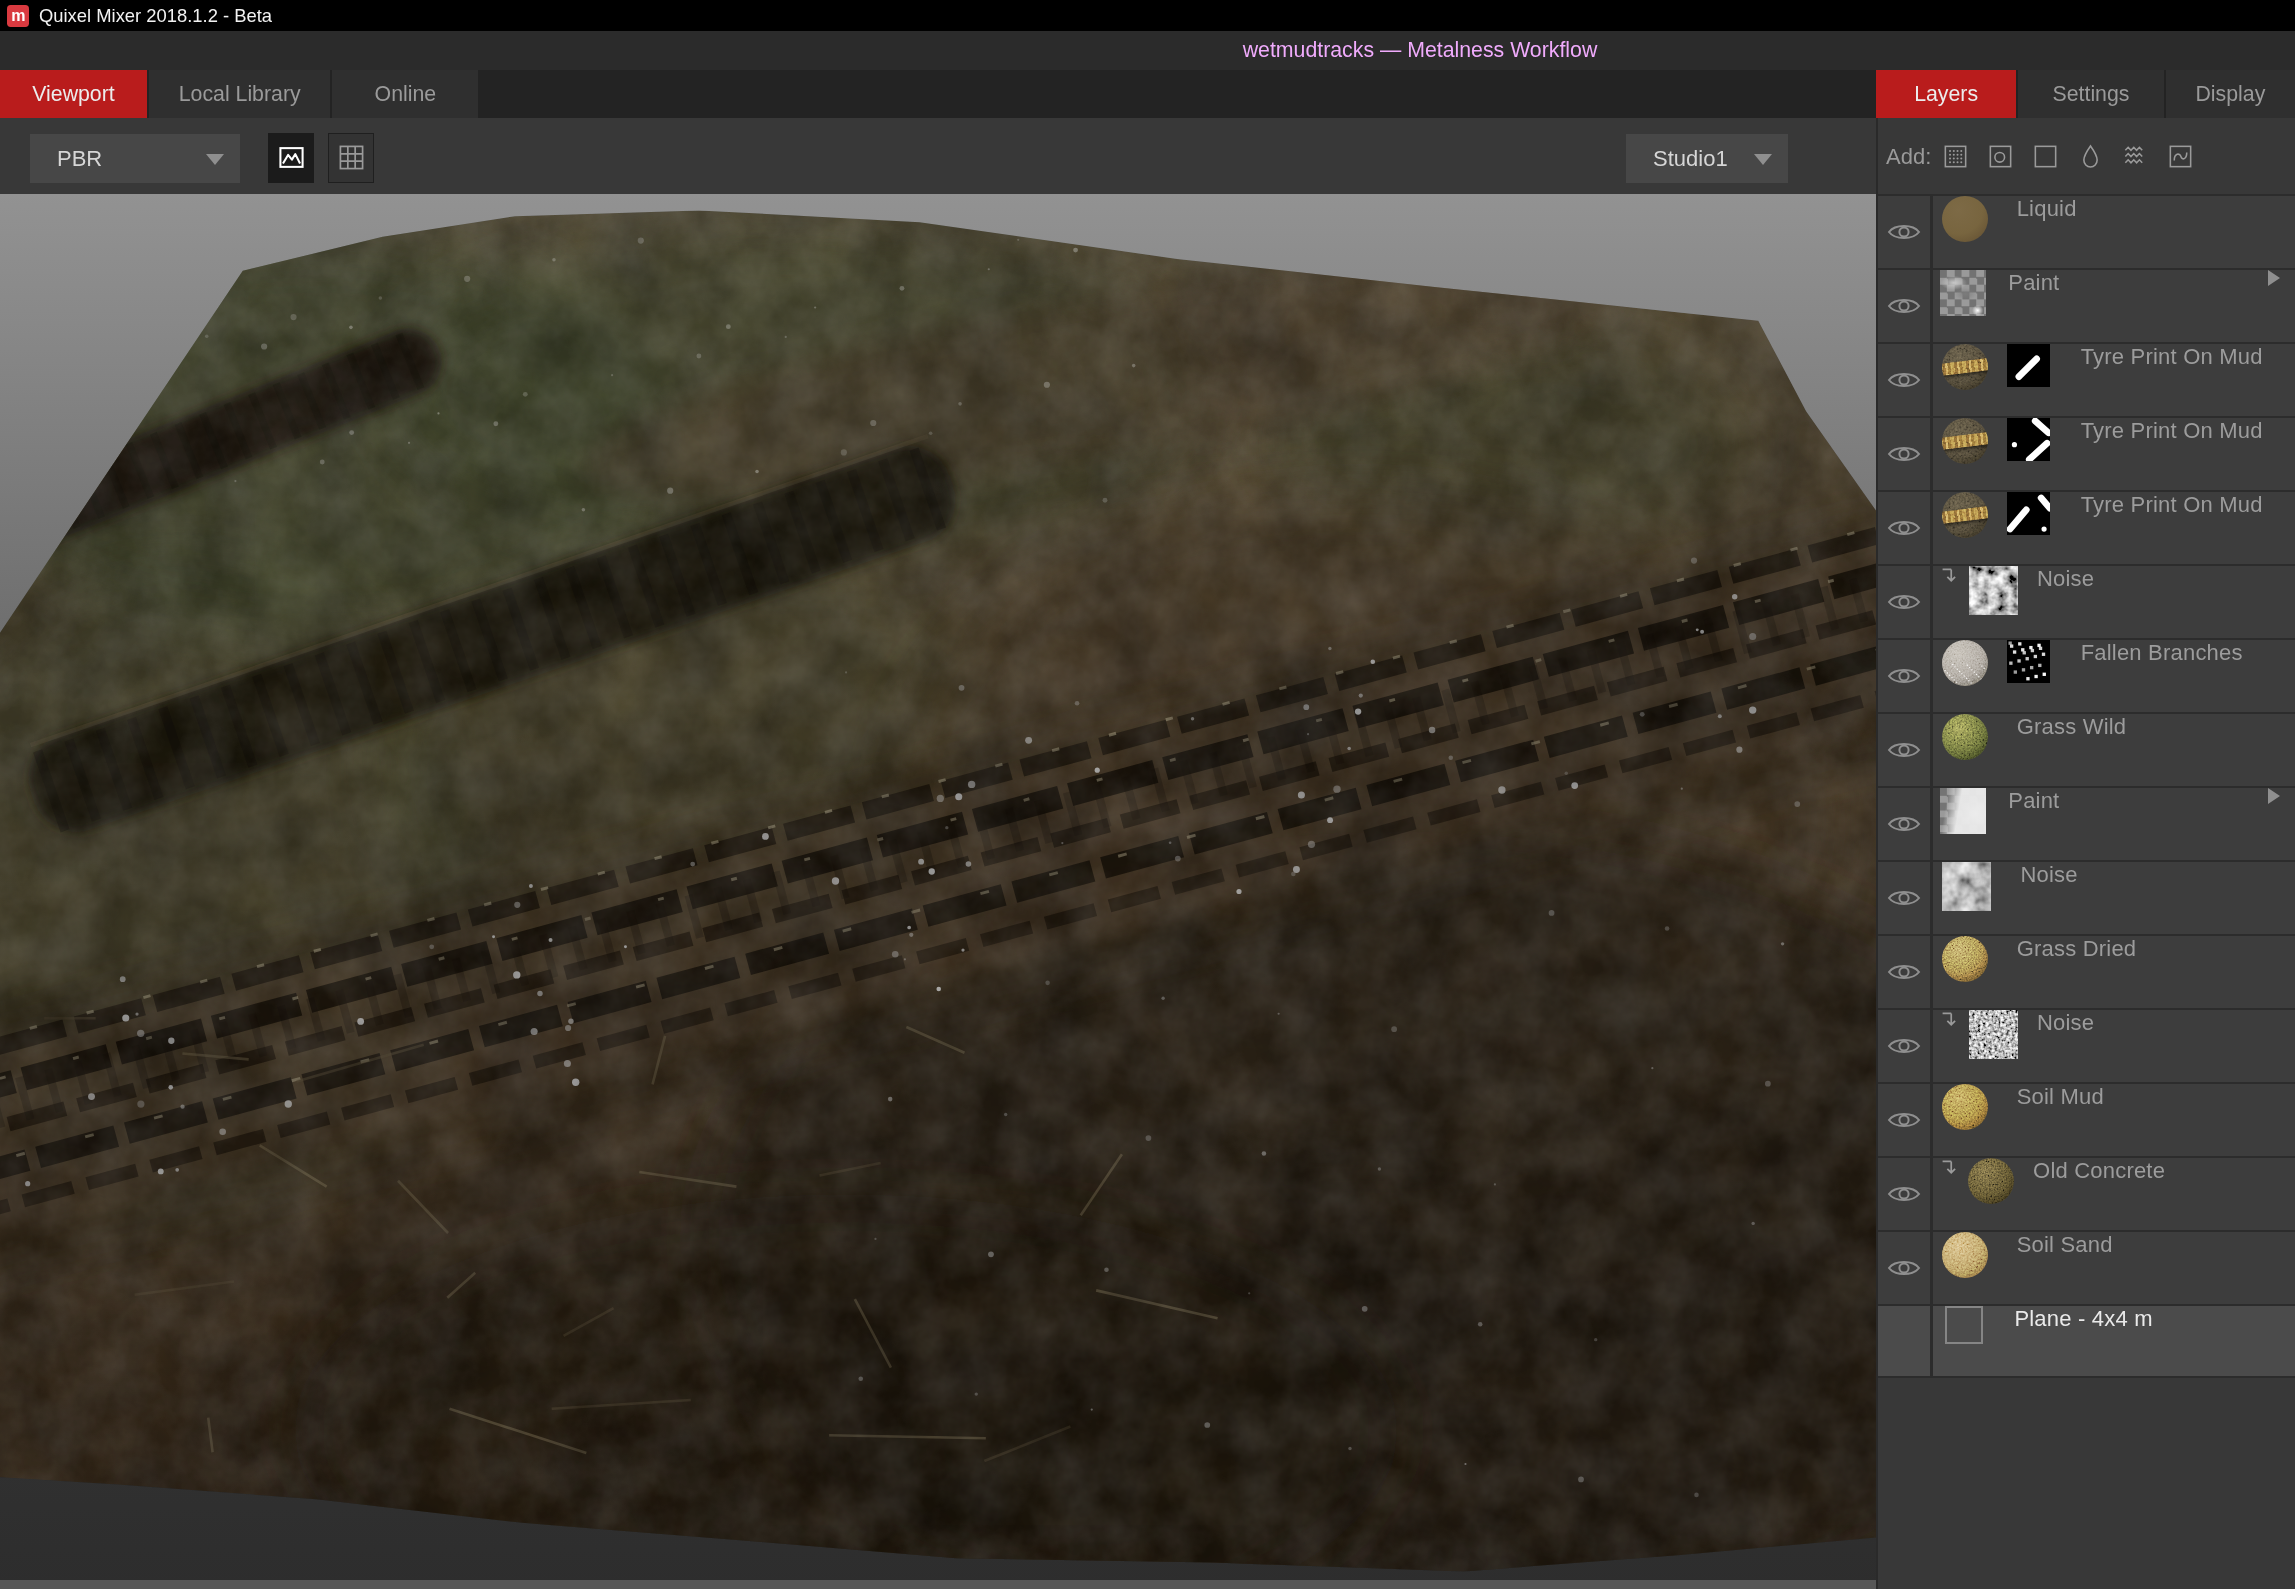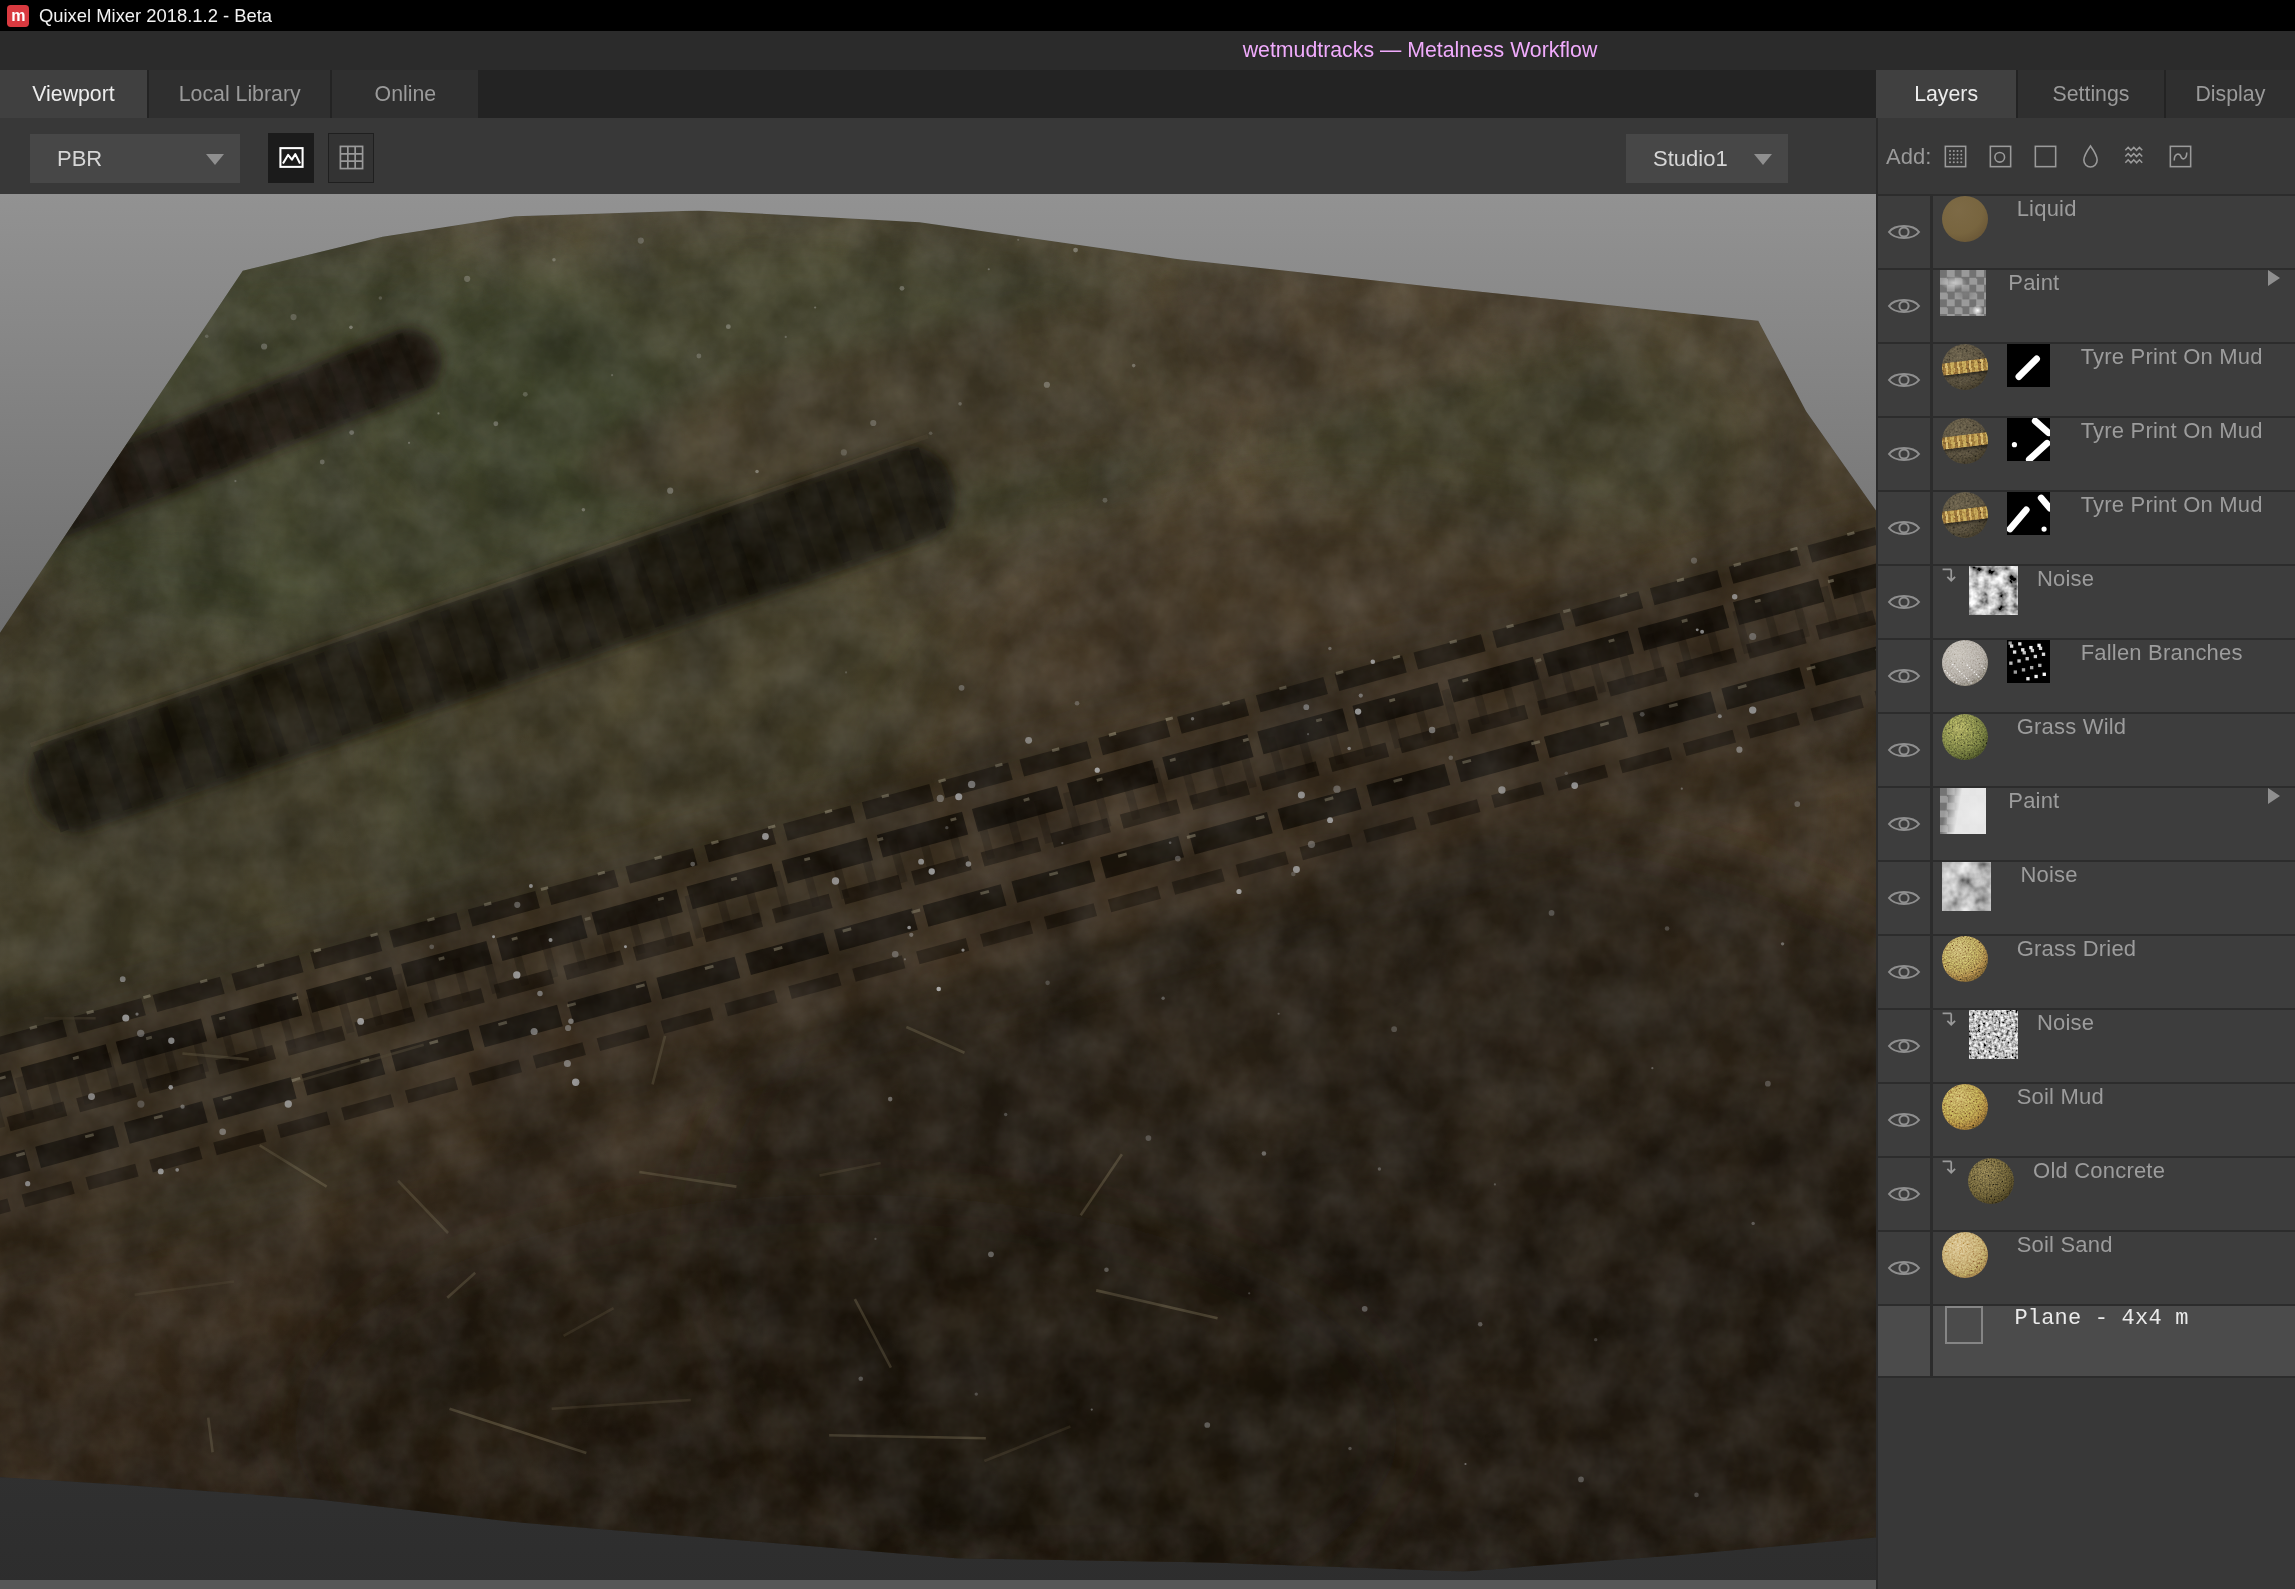--- a/index.html
+++ b/index.html
@@ -21,21 +21,21 @@
   .menu-item{color:#b4b4b4;font-size:20.6px;padding:0 19px;line-height:39px;cursor:default;}
   .doc-title{position:absolute;left:1420px;top:0;transform:translateX(-50%);
              color:#f0abfc;font-size:21.3px;line-height:39px;white-space:nowrap;}
 
   
   .tabrow{position:absolute;left:0;top:70px;width:2295px;height:48px;background:#232323;}
   .left-tabs{position:absolute;left:0;top:0;height:48px;display:flex;gap:2.2px;}
   .right-tabs{position:absolute;left:1876px;top:0;width:419px;height:48px;display:flex;gap:2.2px;}
   .tab{height:48px;display:flex;align-items:center;justify-content:center;
        background:#2f2f2f;color:#9a9a9a;font-size:21.3px;}
-  .tab.active{background:#404040;color:#ececec;}
+  .tab.active{background:#b91c1c;color:#ececec;}
 
   
   .toolrow{position:absolute;left:0;top:118px;width:2295px;height:77px;background:#383838;}
   .toolrow .sep{position:absolute;left:1876px;top:0;width:2.2px;height:77px;background:#2a2a2a;}
   .dropdown{position:absolute;height:49px;background:#474747;display:flex;align-items:center;cursor:default;}
   .dropdown span.lbl{color:#d6d6d6;font-size:22px;margin-left:27px;}
   .caret{position:absolute;right:16px;top:20px;width:0;height:0;
          border-left:9.6px solid transparent;border-right:9.6px solid transparent;border-top:11px solid #8f8f8f;}
   .dd-pbr{left:30px;top:16px;width:210px;}
   .dd-studio{left:1626px;top:16px;width:162px;}
@@ -76,21 +76,21 @@
   .sphere svg.grain{mix-blend-mode:overlay;}
   .thumb-square{width:46px;height:46px;position:relative;overflow:hidden;flex:none;margin-left:7.4px;}
   .thumb-square.clipthumb{width:49px;height:49px;margin-left:9.6px;}
   .thumb-square .blobs{position:absolute;inset:0;}
   .mask-thumb{width:43px;height:43px;flex:none;margin-left:19px;display:flex;}
   .plane-thumb{width:38px;height:38px;border:2.2px solid #858585;flex:none;margin-left:12.5px;background:transparent;}
   .ml-sphere{margin-left:29px;}   
   .ml-mask{margin-left:31px;}     
   .ml-clip{margin-left:19px;}     
   .ml-paint{margin-left:22px;}
-  .ml-plane{margin-left:31px;font-family:Liberation Mono, monospace;}
+  .ml-plane{margin-left:31px;}
 </style>
 </head>
 <body>
 
 <div class="titlebar">
   <div class="app-logo">
     <span>m</span>
   </div>
   <span class="win-title">Quixel Mixer 2018.1.2 - Beta</span>
 </div>

